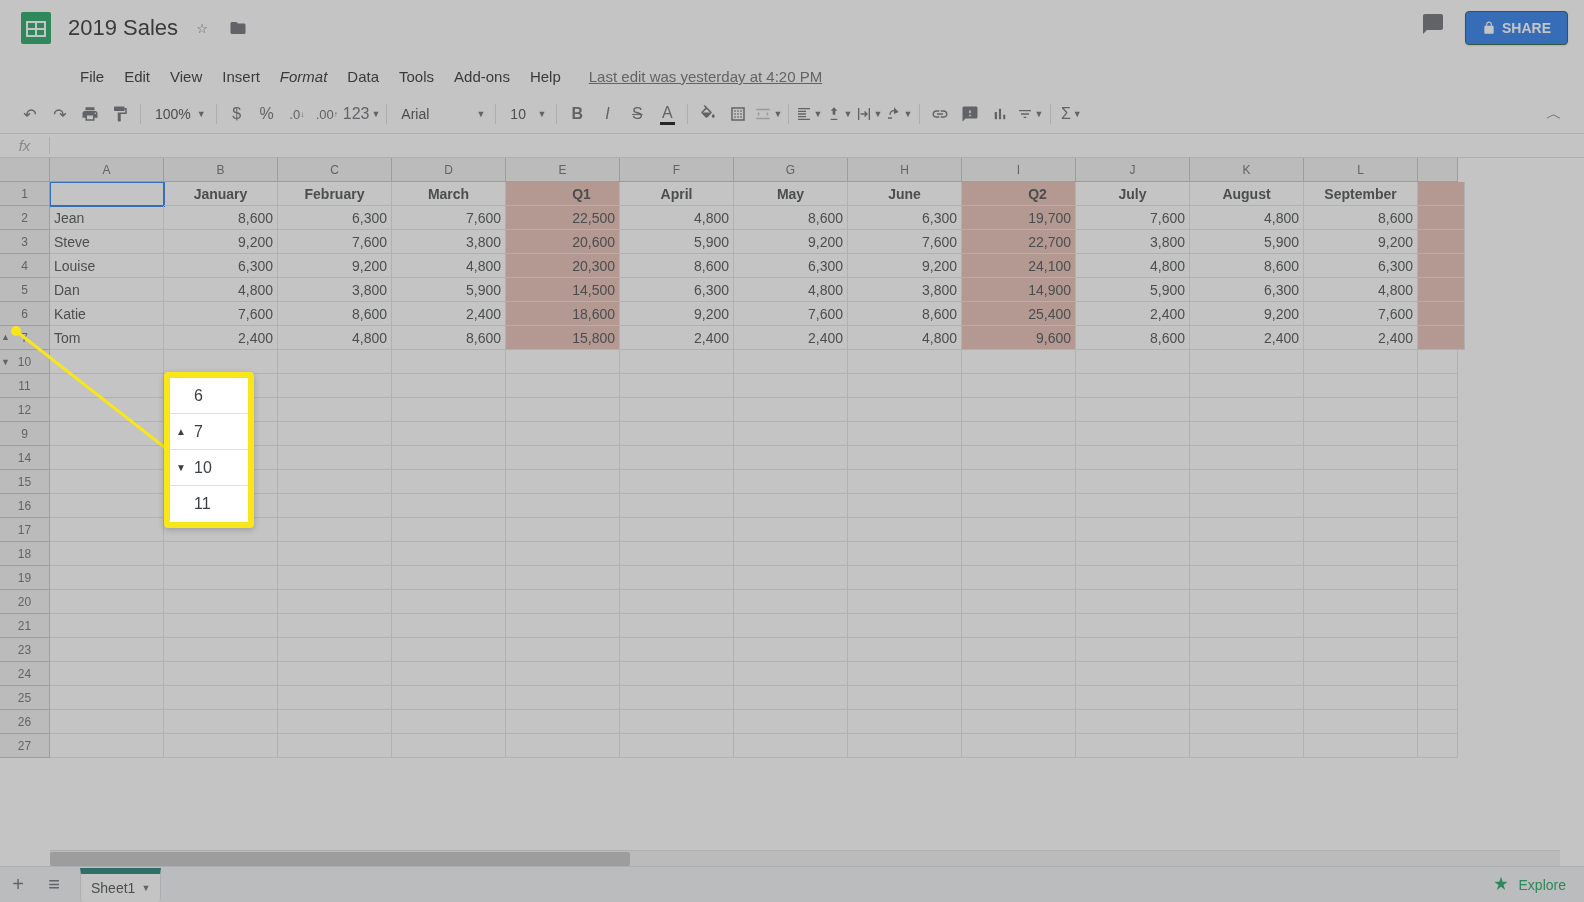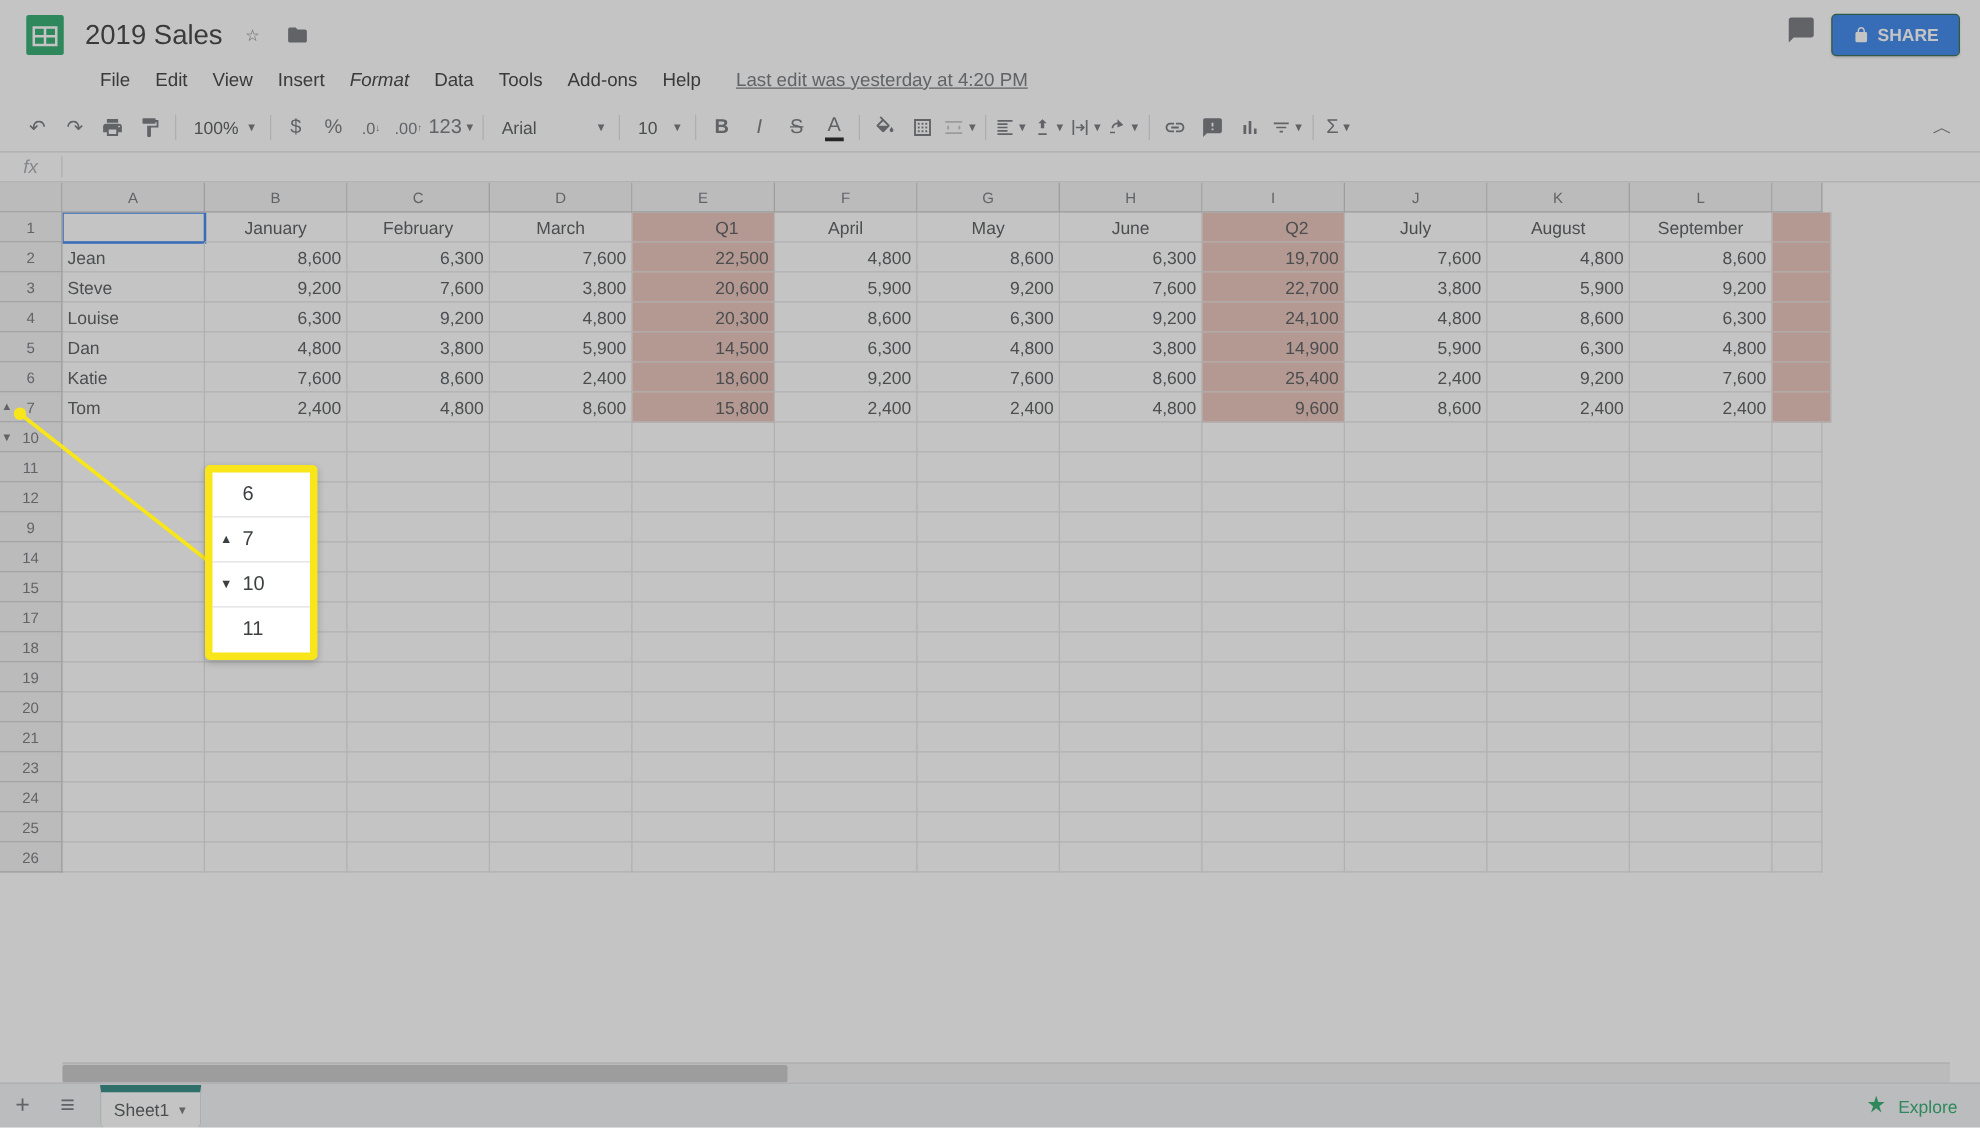--- a/index.html
+++ b/index.html
@@ -1,18 +1,18 @@
 <!DOCTYPE html>
 <html><head>
 <meta charset="utf-8">
 <style>
 * { box-sizing: border-box; margin: 0; padding: 0; }
 body { font-family: Arial, sans-serif; font-size: 13px; color: #3c4043; background: #fff; overflow: hidden; width: 1584px; height: 902px; position: relative; }
 .header { padding: 8px 16px 0; }
-.title-row { display: flex; align-items: center; gap: 12px; margin-bottom: 4px; text-align: right; }
+.title-row { display: flex; align-items: center; gap: 12px; margin-bottom: 16px; }
 .logo { width: 40px; height: 40px; display: flex; align-items: center; justify-content: center; }
 .logo-svg { width: 36px; height: 36px; }
 .doc-title { font-size: 22px; color: #202124; font-weight: 400; }
 .star-btn, .folder-btn { width: 24px; height: 24px; color: #5f6368; cursor: pointer; display: flex; align-items: center; justify-content: center; }
 .header-right { margin-left: auto; display: flex; align-items: center; gap: 12px; }
 .comment-btn { width: 32px; height: 32px; color: #5f6368; cursor: pointer; }
 .share-btn { background: #1a73e8; color: #fff; font-weight: 700; font-size: 14px; padding: 8px 16px; border-radius: 4px; display: flex; align-items: center; gap: 6px; cursor: pointer; border: 1px solid #14532d; box-shadow: 0 1px 2px rgba(0,0,0,0.15); }
 .menu-row { display: flex; align-items: center; gap: 4px; padding-left: 56px; font-size: 15px; color: #202124; }
 .menu-item { padding: 4px 8px; cursor: pointer; }
 .last-edit { text-decoration: underline; color: #5f6368; margin-left: 16px; }
@@ -27,21 +27,21 @@
 .fx-label { font-style: italic; color: #9aa0a6; padding: 0 12px; font-size: 15px; border-right: 1px solid #dadce0; width: 50px; text-align: center; }
 .fx-input { flex: 1; padding: 0 8px; }
 .grid-area { position: relative; overflow: hidden; height: 622px; }
 .col-headers { display: flex; position: sticky; top: 0; }
 .corner { width: 50px; height: 24px; background: #f0f0f0; border-right: 1px solid #c0c0c0; border-bottom: 1px solid #c0c0c0; }
 .col-h { width: 114px; height: 24px; background: #f0f0f0; border-right: 1px solid #c0c0c0; border-bottom: 1px solid #c0c0c0; text-align: center; line-height: 24px; font-size: 12px; color: #5f6368; }
 .rows { }
 .row { display: flex; height: 24px; }
 .row-h { width: 50px; background: #f0f0f0; border-right: 1px solid #c0c0c0; border-bottom: 1px solid #c0c0c0; text-align: center; line-height: 24px; font-size: 12px; color: #5f6368; position: relative; }
 .cell { width: 114px; border-right: 1px solid #e0e0e0; border-bottom: 1px solid #e0e0e0; padding: 2px 4px; line-height: 20px; font-size: 14px; }
-.cell.hdr { font-weight: 400; text-align: center; }
+.cell.hdr { font-weight: 700; text-align: center; }
 .cell.num { text-align: right; }
 .cell.hl { background: #e6b8af; padding-left: 42px; }
 .cell.sel { outline: 2px solid #1a73e8; outline-offset: -1px; }
 .grp-arrow { position: absolute; left: 1px; font-size: 9px; }
 .footer { position: absolute; bottom: 0; left: 0; right: 0; height: 36px; display: flex; align-items: center; border-top: 1px solid #dadce0; background: #f1f3f4; }
 .ft-btn { width: 36px; height: 36px; display: flex; align-items: center; justify-content: center; cursor: pointer; color: #5f6368; font-size: 20px; }
 .sheet-tab { background: #fff; padding: 6px 10px; font-size: 14px; border-top: 6px solid #0f766e; border-left: 1px solid #dadce0; border-right: 1px solid #dadce0; display: flex; align-items: center; gap: 6px; margin-left: 8px; border-radius: 0 0 4px 4px; }
 .explore { margin-left: auto; display: flex; align-items: center; gap: 8px; padding: 0 18px; color: #0f9d58; font-size: 14px; cursor: pointer; }
 .scrim { position: absolute; inset: 0; background: rgba(100,100,100,0.38); pointer-events: none; z-index: 50; }
 .callout { position: absolute; left: 164px; top: 372px; width: 90px; background: #fff; border: 6px solid #f8e61b; border-radius: 4px; z-index: 60; box-shadow: 0 2px 6px rgba(0,0,0,0.2); }
@@ -454,20 +454,36 @@
         <div class="cell"></div>
         <div class="cell"></div>
         <div class="cell"></div>
         <div class="cell"></div>
         <div class="cell"></div>
         <div class="cell"></div>
         <div class="cell"></div>
         <div class="cell" style="width: 40px;"></div>
       </div>
       <div class="row">
+        <div class="row-h">16</div>
+        <div class="cell"></div>
+        <div class="cell"></div>
+        <div class="cell"></div>
+        <div class="cell"></div>
+        <div class="cell"></div>
+        <div class="cell"></div>
+        <div class="cell"></div>
+        <div class="cell"></div>
+        <div class="cell"></div>
+        <div class="cell"></div>
+        <div class="cell"></div>
+        <div class="cell"></div>
+        <div class="cell" style="width: 40px;"></div>
+      </div>
+      <div class="row">
         <div class="row-h">17</div>
         <div class="cell"></div>
         <div class="cell"></div>
         <div class="cell"></div>
         <div class="cell"></div>
         <div class="cell"></div>
         <div class="cell"></div>
         <div class="cell"></div>
         <div class="cell"></div>
         <div class="cell"></div>
@@ -583,20 +599,36 @@
         <div class="cell"></div>
         <div class="cell"></div>
         <div class="cell"></div>
         <div class="cell"></div>
         <div class="cell"></div>
         <div class="cell"></div>
         <div class="cell" style="width: 40px;"></div>
       </div>
       <div class="row">
         <div class="row-h">26</div>
+        <div class="cell"></div>
+        <div class="cell"></div>
+        <div class="cell"></div>
+        <div class="cell"></div>
+        <div class="cell"></div>
+        <div class="cell"></div>
+        <div class="cell"></div>
+        <div class="cell"></div>
+        <div class="cell"></div>
+        <div class="cell"></div>
+        <div class="cell"></div>
+        <div class="cell"></div>
+        <div class="cell" style="width: 40px;"></div>
+      </div>
+      <div class="row">
+        <div class="row-h">27</div>
         <div class="cell"></div>
         <div class="cell"></div>
         <div class="cell"></div>
         <div class="cell"></div>
         <div class="cell"></div>
         <div class="cell"></div>
         <div class="cell"></div>
         <div class="cell"></div>
         <div class="cell"></div>
         <div class="cell"></div>

